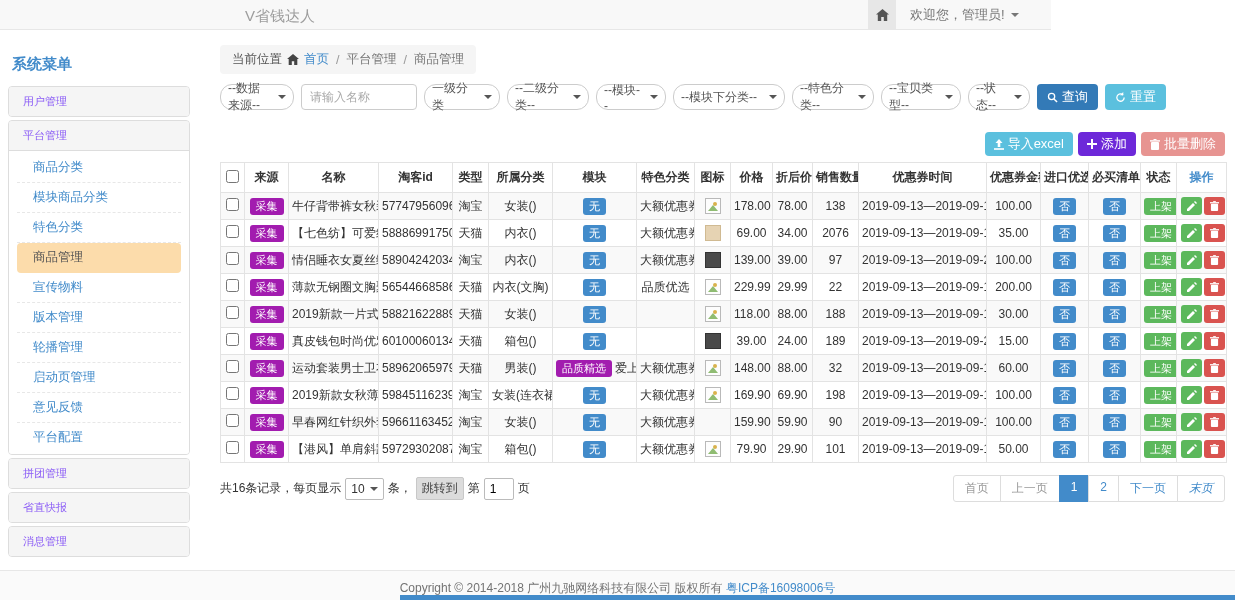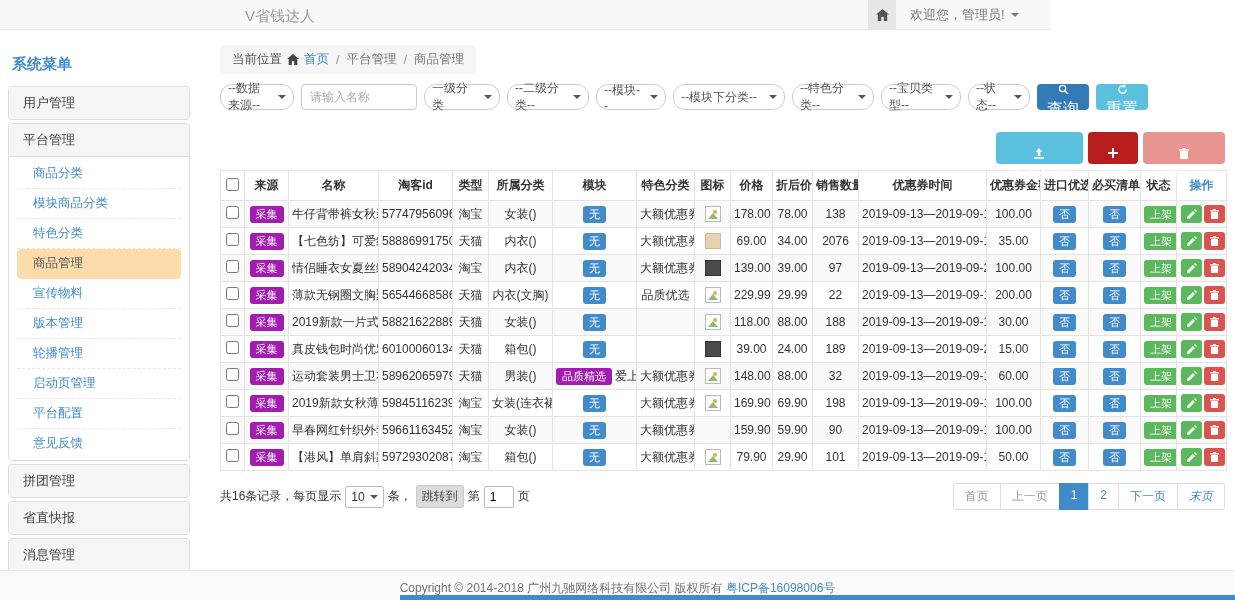--- a/index.html
+++ b/index.html
@@ -13,48 +13,48 @@
     background:#f8f8f8; border-bottom:1px solid #e7e7e7; }
   .brand { position:absolute; left:245px; top:7px; color:#9d9d9d; font-size:15px; }
   .top-right { position:absolute; left:868px; top:0; height:30px; display:flex; align-items:center; }
   .home-box { width:28px; height:30px; background:#e7e7e7; display:flex; align-items:center; justify-content:center; cursor:pointer; }
   .welcome { padding:0 14px; color:#777; font-size:13px; display:flex; align-items:center; cursor:pointer; }
   .caret-down { width:0; height:0; border-left:4px solid transparent; border-right:4px solid transparent; border-top:4px solid #777; display:inline-block; margin-left:6px; }
   
   .sidebar { position:absolute; left:8px; top:45px; width:182px; height:525px; overflow:hidden; }
   .sidebar-title { color:#428bca; font-weight:bold; font-size:15px; padding:10px 4px 12px; }
   .panel { border:1px solid #ddd; border-radius:4px; margin-bottom:3px; background:#f5f5f5; overflow:hidden; }
-  .panel-heading { padding:7px 14px; font-size:13px; color:#404040; cursor:pointer; background:#f5f5f5; }
+  .panel-heading { padding:7px 14px; font-size:11px; color:#8b5cf6; cursor:pointer; background:#f5f5f5; }
   .submenu { background:#fff; border-top:1px solid #ddd; padding:2px 8px; }
   .submenu-item { display:block; padding:6px 16px; font-size:12.5px; color:#428bca; border-bottom:1px dashed #e7e7e7; cursor:pointer; text-decoration:none; }
   .submenu-item:last-child { border-bottom:none; }
   .submenu-item.active { background:#fcdcab; border-radius:4px; color:#555; border-bottom-color:transparent; }
   
   .main { position:absolute; left:220px; top:45px; width:1005px; }
   .breadcrumb { display:inline-flex; align-items:center; gap:5px; background:#f5f5f5; border-radius:4px; padding:6px 12px; font-size:12.5px; color:#555; }
   .breadcrumb .link { color:#428bca; cursor:pointer; }
   .breadcrumb .sep { color:#999; padding:0 2px; }
   .breadcrumb .muted { color:#777; }
   
   .filters { display:flex; gap:7px; margin-top:10px; align-items:center; }
   .fselect { height:26px; border:1px solid #ccc; border-radius:12px; background:#fff;
     display:flex; align-items:center; justify-content:space-between; padding:0 7px;
     font-size:12px; color:#555; cursor:pointer; }
   .fselect .caret-down { border-top-color:#555; margin-left:8px; }
   .ftext { height:26px; border:1px solid #ccc; border-radius:4px; padding:0 8px; font-size:12px; color:#555; width:116px; font-family:inherit; }
   .ftext::placeholder { color:#aaa; }
-  .btn { border:none; border-radius:4px; color:#fff; font-size:16px; height:26px; padding:0 10px;
-    display:inline-flex; align-items:center; gap:4px; cursor:pointer; font-family:inherit;flex-direction:column; }
+  .btn { border:none; border-radius:4px; color:#fff; font-size:13px; height:26px; padding:0 10px;
+    display:inline-flex; align-items:center; gap:4px; cursor:pointer; font-family:inherit; }
   .btn-navy { background:#337ab7; }
   .btn-lightblue { background:#5bc0de; }
-  .btn-green { background:#b91c1c; }
+  .btn-green { background:#6d28d9; }
   .btn-red { background:#d9534f; opacity:.62; }
   
   .toolbar { display:flex; justify-content:flex-end; gap:5px; margin-top:22px; }
-  .toolbar .btn { height:24px; padding:16px 9px; }
+  .toolbar .btn { height:24px; padding:8px 9px; }
   
   table { width:100%; border-collapse:collapse; table-layout:fixed; margin-top:6px; font-size:12px; }
   th, td { border:1px solid #e3e3e3; text-align:center; padding:4px 3px; overflow:hidden; white-space:nowrap; }
   th { font-weight:bold; padding:6px 3px; color:#333; background:#fff; }
   tbody tr:nth-child(odd) { background:#f9f9f9; }
   th.ops-head { color:#428bca; }
   .badge { display:inline-block; padding:2px 6px; border-radius:3px; color:#fff; font-size:11px; line-height:13px; }
   .badge-orange { background:#a21caf; }
   .badge-blue { background:#428bca; }
   .badge-green { background:#5cb85c; }
@@ -120,22 +120,22 @@
     <div class="panel-heading">平台管理</div>
     <div class="submenu">
       <a class="submenu-item">商品分类</a>
       <a class="submenu-item">模块商品分类</a>
       <a class="submenu-item">特色分类</a>
       <a class="submenu-item active">商品管理</a>
       <a class="submenu-item">宣传物料</a>
       <a class="submenu-item">版本管理</a>
       <a class="submenu-item">轮播管理</a>
       <a class="submenu-item">启动页管理</a>
+      <a class="submenu-item">意见反馈</a>
       <a class="submenu-item">平台配置</a>
-      <a class="submenu-item">意见反馈</a>
     </div>
   </div>
 
   <div class="panel">
     <div class="panel-heading">拼团管理</div>
   </div>
   <div class="panel">
     <div class="panel-heading">省直快报</div>
   </div>
   <div class="panel">

